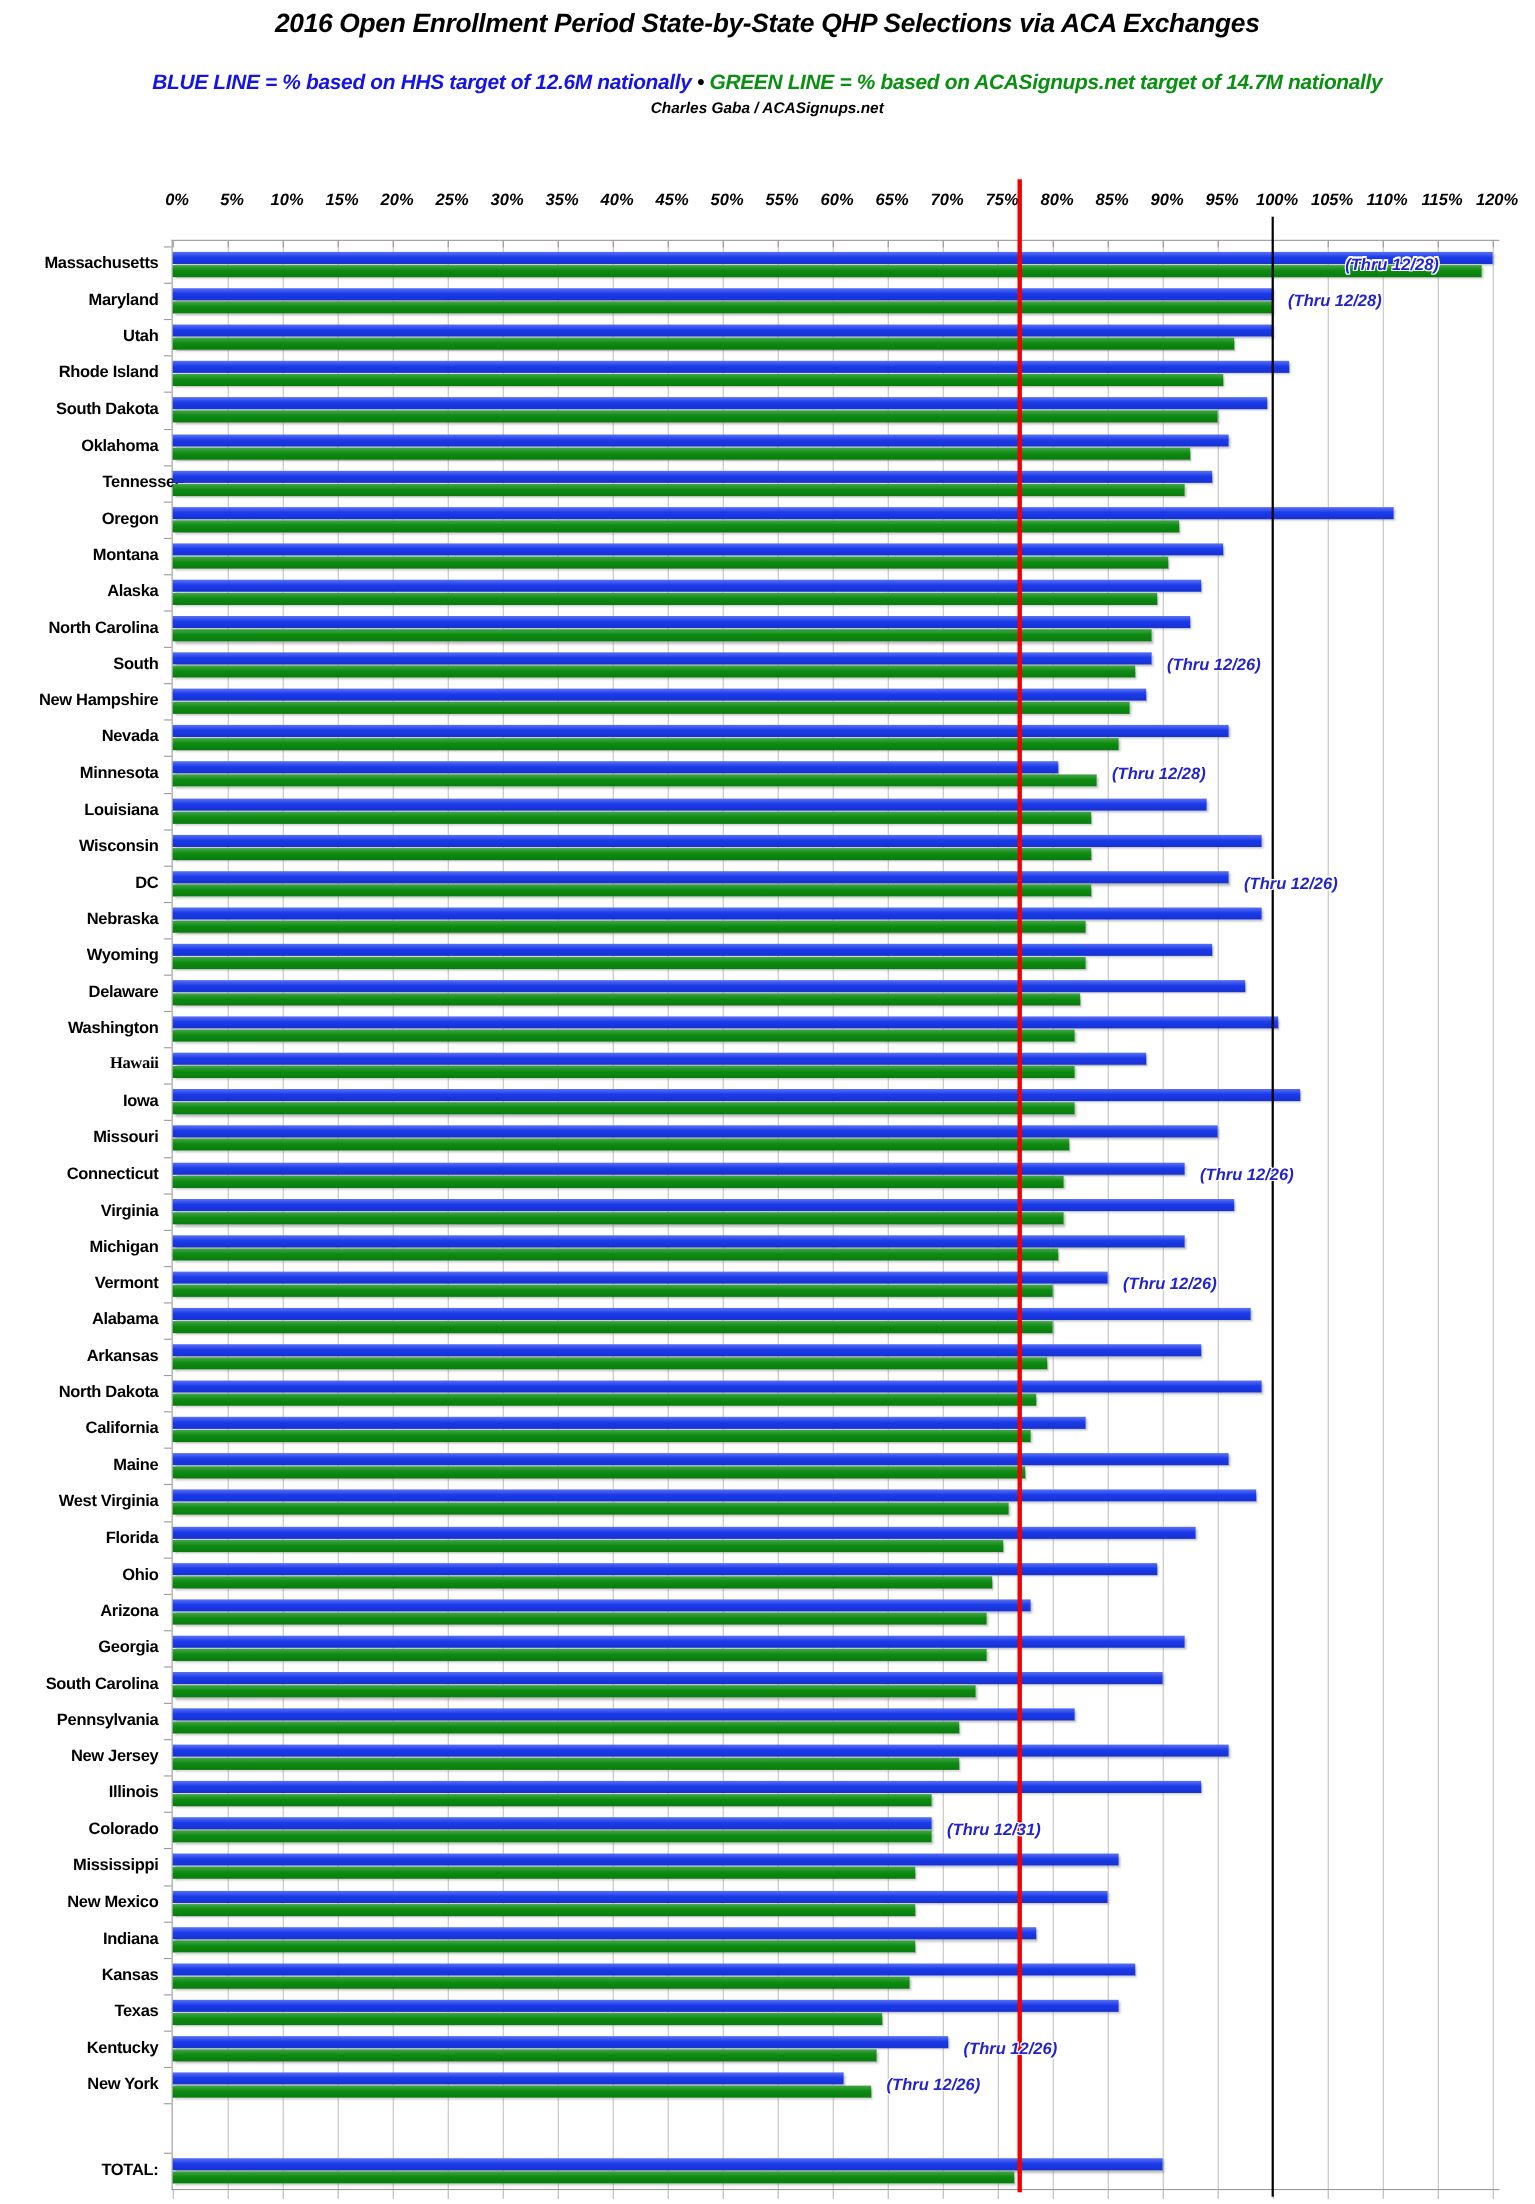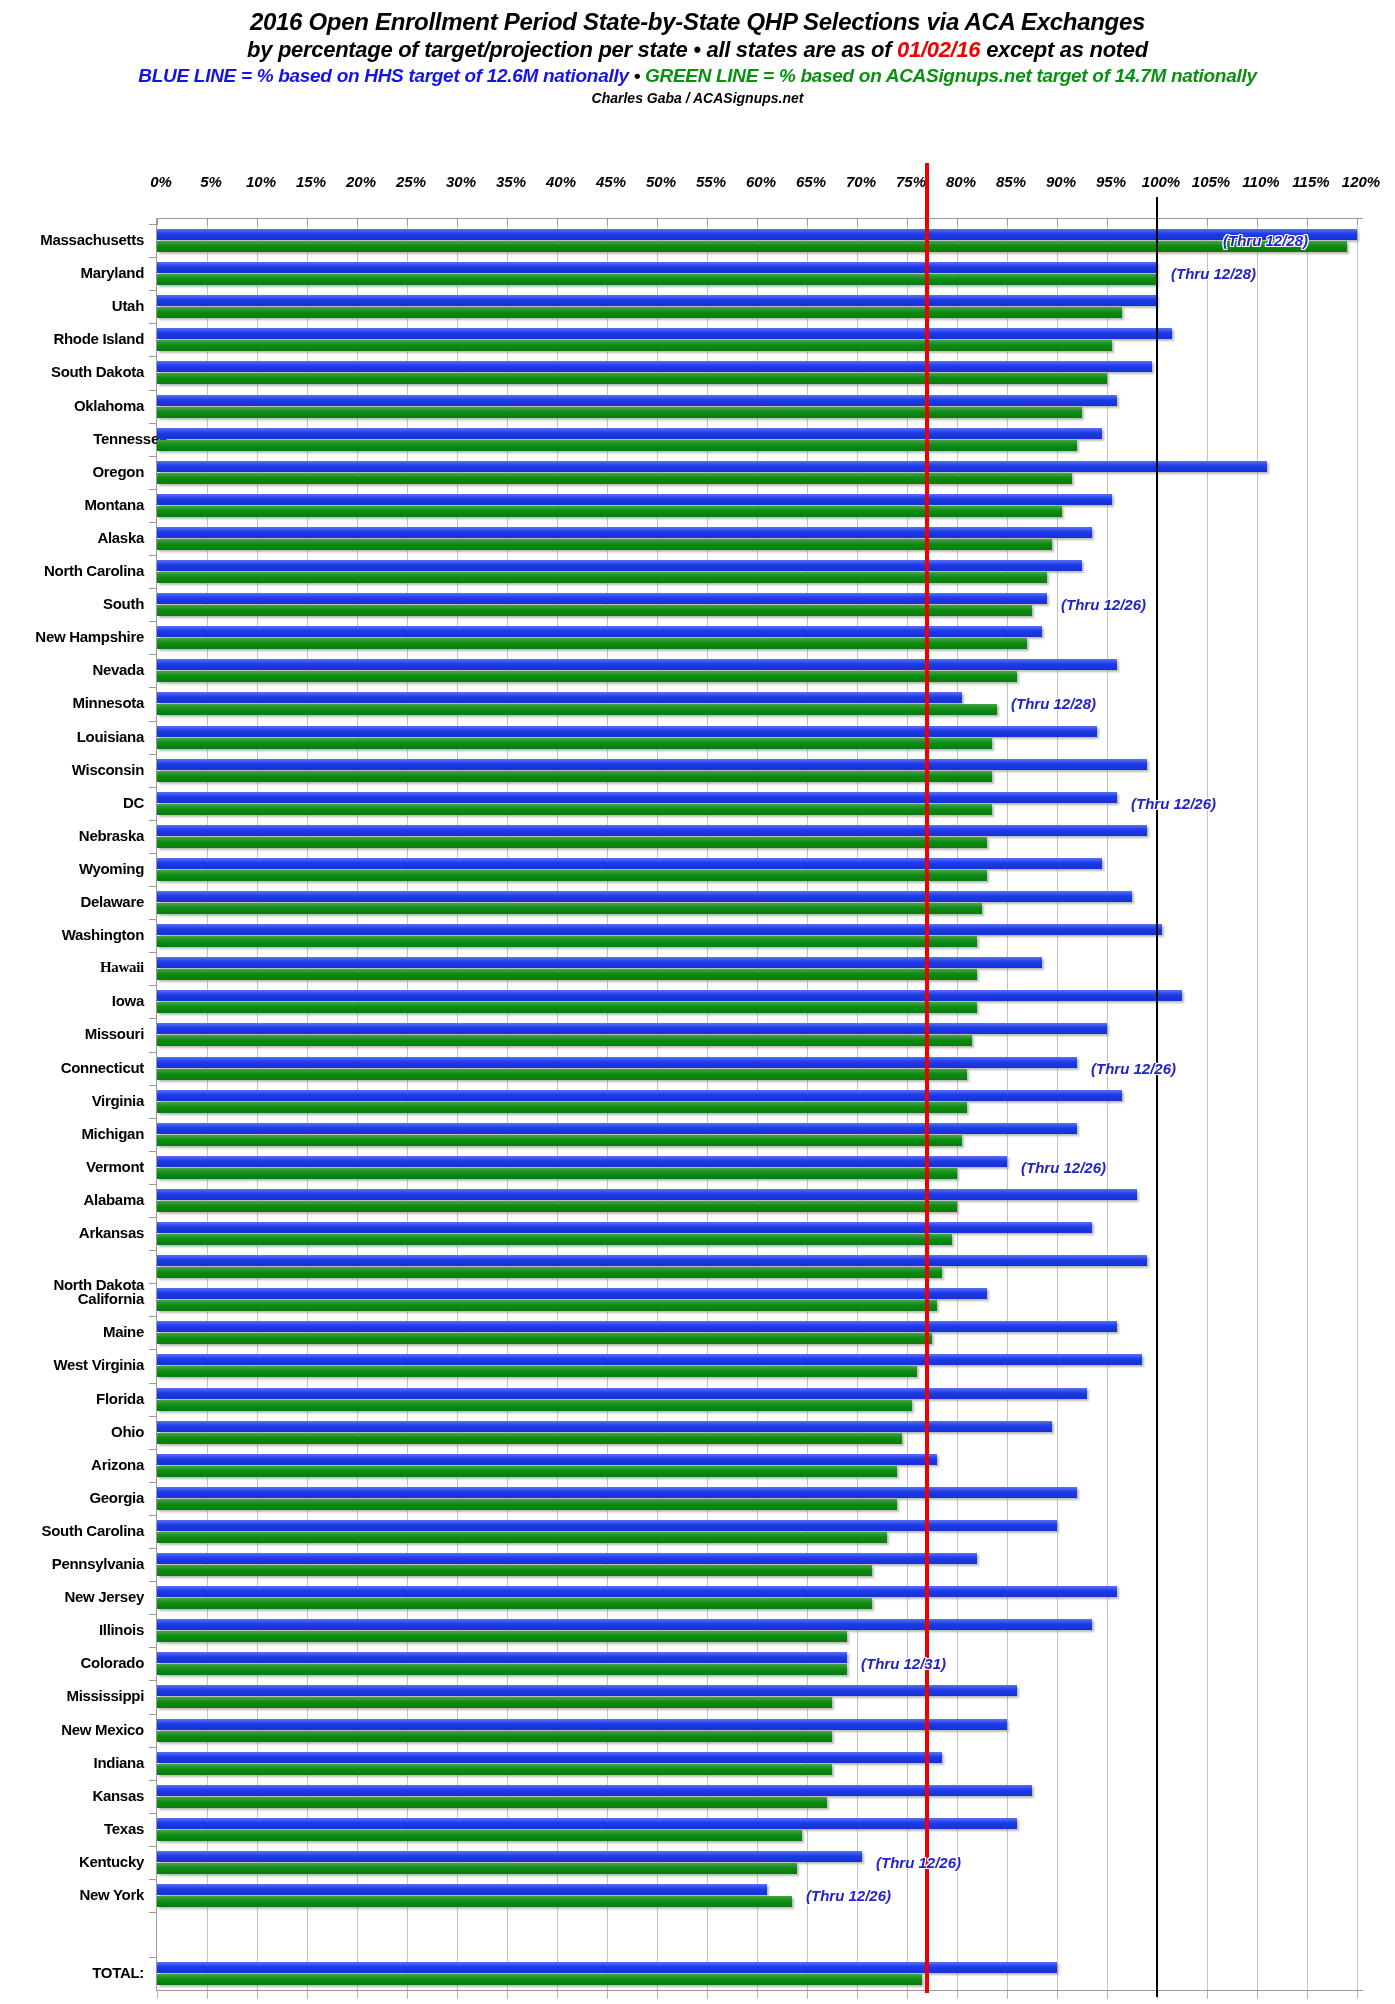--- a/index.html
+++ b/index.html
@@ -35,25 +35,20 @@
             text-shadow:-1px -1px 0 #fff,1px -1px 0 #fff,-1px 1px 0 #fff,1px 1px 0 #fff,
                         0 -1px 0 #fff,0 1px 0 #fff,-1px 0 0 #fff,1px 0 0 #fff;}
 </style>
 </head>
 <body>
 
 <div class="canvas">
 
   <div class="hline title-line">2016 Open Enrollment Period State-by-State QHP Selections via ACA Exchanges</div>
 
-  <div class="hline subtitle-line"><span>by percentage of target/projection per state</span>
-    <span>•</span>
-    <span>all states are as of</span>
-    <span class="red-text">01/02/16</span>
-    <span>except as noted</span></div>
 
   <div class="hline legend-line"><span class="legend-blue">BLUE LINE = % based on HHS target of 12.6M nationally</span>
     <span>•</span>
     <span class="legend-green">GREEN LINE = % based on ACASignups.net target of 14.7M nationally</span></div>
 
   <div class="hline credit-line">Charles Gaba / ACASignups.net</div>
 
 
   <div id="plot">
       <div class="top-tick" style="left: 0px;"></div>
@@ -350,21 +345,21 @@
     <div class="row-label" style="top: 918.1px;">Washington</div>
     <div class="row-label" style="top: 951.2px; font-family: Liberation Serif, serif;">Hawaii</div>
     <div class="row-label" style="top: 984.3px;">Iowa</div>
     <div class="row-label" style="top: 1017.4px;">Missouri</div>
     <div class="row-label" style="top: 1050.5px;">Connecticut</div>
     <div class="row-label" style="top: 1083.6px;">Virginia</div>
     <div class="row-label" style="top: 1116.7px;">Michigan</div>
     <div class="row-label" style="top: 1149.8px;">Vermont</div>
     <div class="row-label" style="top: 1182.9px;">Alabama</div>
     <div class="row-label" style="top: 1216px;">Arkansas</div>
-    <div class="row-label" style="top: 1249.1px; margin-top: 19px;">North Dakota</div>
+    <div class="row-label" style="top: 1249.1px;">North Dakota</div>
     <div class="row-label" style="top: 1282.2px;">California</div>
     <div class="row-label" style="top: 1315.3px;">Maine</div>
     <div class="row-label" style="top: 1348.4px;">West Virginia</div>
     <div class="row-label" style="top: 1381.5px;">Florida</div>
     <div class="row-label" style="top: 1414.6px;">Ohio</div>
     <div class="row-label" style="top: 1447.7px;">Arizona</div>
     <div class="row-label" style="top: 1480.8px;">Georgia</div>
     <div class="row-label" style="top: 1513.9px;">South Carolina</div>
     <div class="row-label" style="top: 1547px;">Pennsylvania</div>
     <div class="row-label" style="top: 1580.1px;">New Jersey</div>

